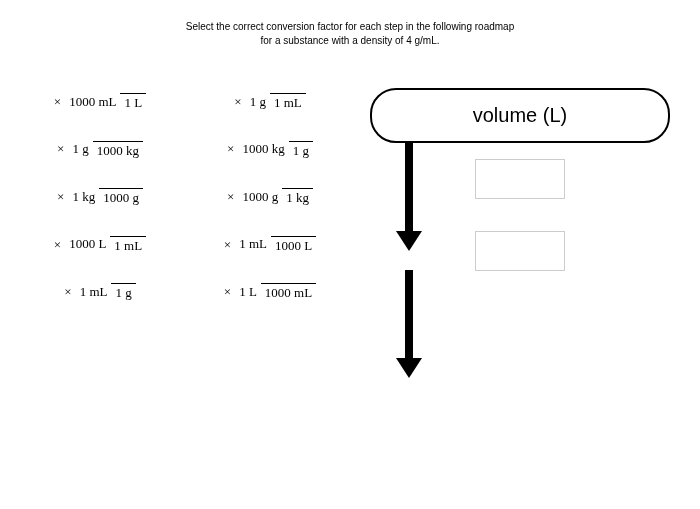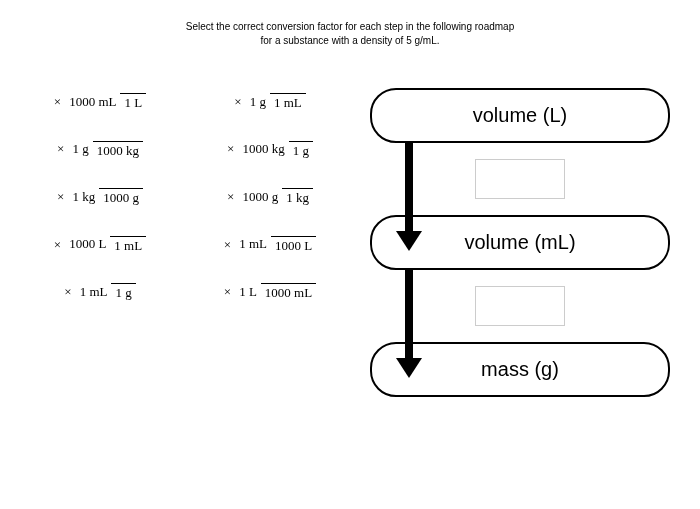--- a/index.html
+++ b/index.html
@@ -92,21 +92,21 @@
       border-left: 13px solid transparent;
       border-right: 13px solid transparent;
       border-top: 20px solid #000;
     }
   </style>
 </head>
 <body>
 
 <div class="instruction">
   <span>Select the correct conversion factor for each step in the following roadmap</span><br>
-  <span>for a substance with a density of 5 g/mL.</span>
+  <span>for a substance with a density of 4 g/mL.</span>
 </div>
 
 <div class="content">
 
   <div class="options-col">
     <div class="option-row">
       <div class="frac-wrap">
         <span class="mult">×</span>
         <span class="frac">
             <span class="num">1000 mL</span>
@@ -188,22 +188,16 @@
   </div>
 
   <div class="roadmap">
     <div class="arrow" style="top:55px; height:90px;"></div>
     <div class="arrow" style="top:182px; height:90px;"></div>
 
     <div class="stage">
       <span>volume (L)</span>
     </div>
     <div class="dropzone"></div>
-    <div class="stage">
-      <span>volume (mL)</span>
-    </div>
     <div class="dropzone"></div>
-    <div class="stage">
-      <span>mass (g)</span>
-    </div>
   </div>
 
 </div>
 
 </body></html>

